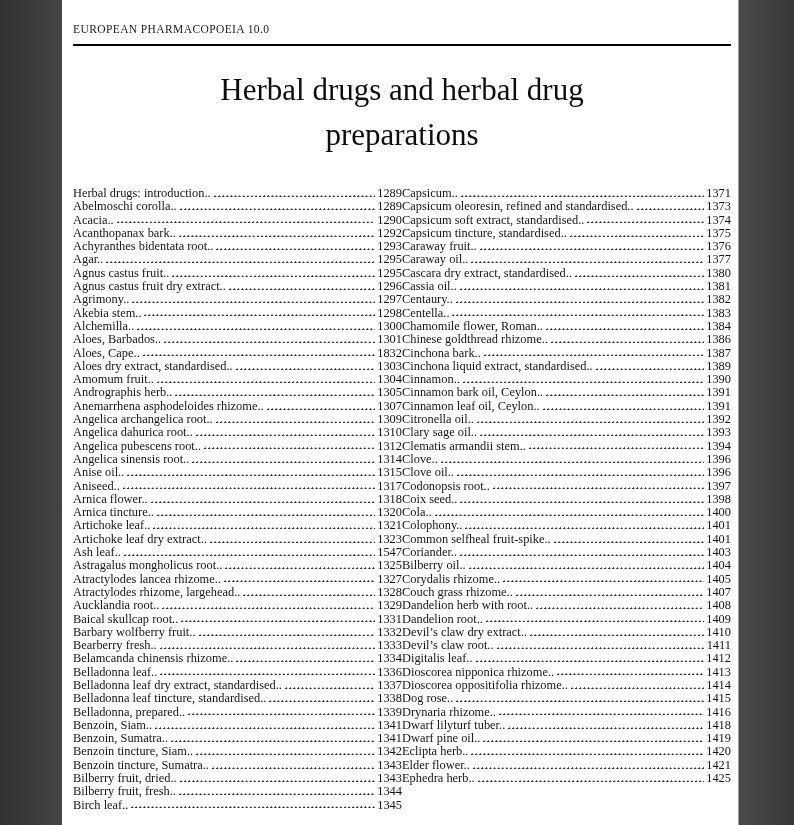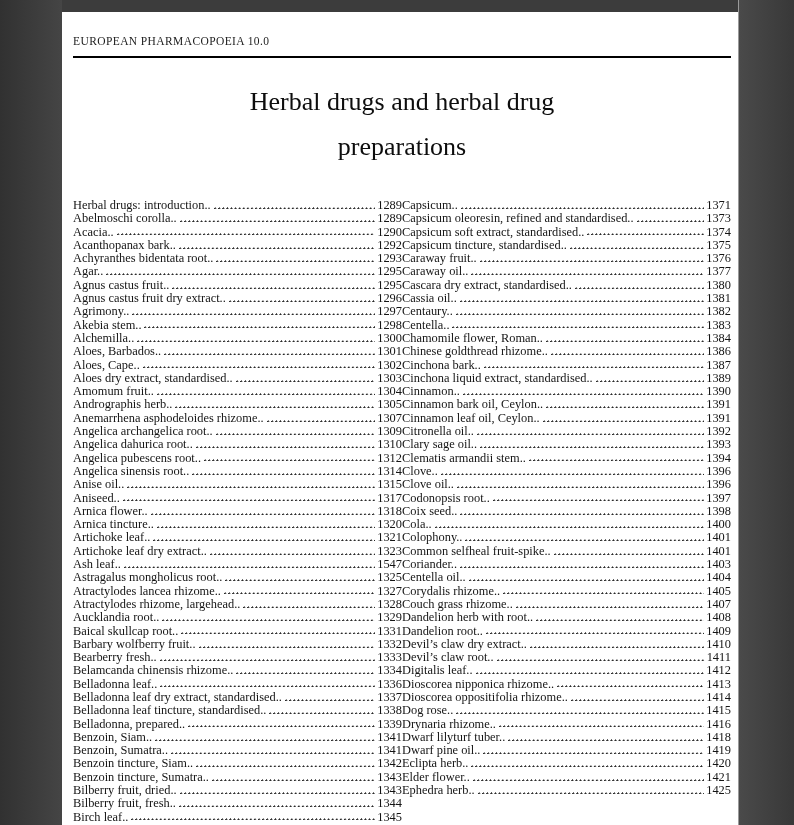--- a/index.html
+++ b/index.html
@@ -3,26 +3,26 @@
 <meta charset="utf-8">
 <style>
   * { margin:0; padding:0; box-sizing:border-box; }
   html,body { width:794px; height:825px; overflow:hidden; background:#3c3c3c; }
   body { font-family:"Liberation Serif","DejaVu Serif",serif; color:#141414; position:relative; }
 
   .edge { position:absolute; top:0; bottom:0; }
   .edge.left  { left:0;  width:62px; background:linear-gradient(to right,#313131,#454545); }
   .edge.right { right:0; width:56px; background:linear-gradient(to left,#383838,#4a4a4a); border-left:1px solid #9a9a9a; }
 
-  .page { position:absolute; top:0; bottom:0; left:62px; right:56px; background:#ffffff; padding:23px 7px 0 11px;margin-top:12px; }
+  .page { position:absolute; top:0; bottom:0; left:62px; right:56px; background:#ffffff; padding:23px 7px 0 11px; }
 
   .hdr { font-size:11.5px; letter-spacing:0.4px; color:#1c1c1c; }
   .rule { border-top:2px solid #000; margin-top:9px; }
 
-  .title { margin-top:21px; text-align:center; font-weight:normal; font-size:26px; line-height:45px; color:#0d0d0d; }
+  .title { margin-top:21px; text-align:center; font-weight:normal; font-size:31px; line-height:45px; color:#0d0d0d; }
 
   .toc { margin-top:30px; display:flex; gap:0; }
   .col { flex:1 1 0; min-width:0; }
 
   .entry { display:flex; height:13.3px; line-height:13.3px; white-space:nowrap; font-size:12.4px; }
   .nm { flex:0 0 auto; }
   .leader {
     flex:1 1 auto; align-self:flex-end;
     height:3px; margin:0 2px 2.5px 3px;
     background-image:radial-gradient(circle at 1.1px 1.4px, #2b2b2b 0.85px, rgba(0,0,0,0) 1.1px);
@@ -113,21 +113,21 @@
 
   <div class="entry">
     <span class="nm">Aloes, Barbados..</span>
     <span class="leader"></span>
     <span class="pg">1301</span>
   </div>
 
   <div class="entry">
     <span class="nm">Aloes, Cape..</span>
     <span class="leader"></span>
-    <span class="pg">1302</span>
+    <span class="pg">1832</span>
   </div>
 
   <div class="entry">
     <span class="nm">Aloes dry extract, standardised..</span>
     <span class="leader"></span>
     <span class="pg">1303</span>
   </div>
 
   <div class="entry">
     <span class="nm">Amomum fruit..</span>
@@ -491,21 +491,21 @@
     <span class="pg">1401</span>
   </div>
 
   <div class="entry">
     <span class="nm">Coriander..</span>
     <span class="leader"></span>
     <span class="pg">1403</span>
   </div>
 
   <div class="entry">
-    <span class="nm">Centella oil..</span>
+    <span class="nm">Bilberry oil..</span>
     <span class="leader"></span>
     <span class="pg">1404</span>
   </div>
 
   <div class="entry">
     <span class="nm">Corydalis rhizome..</span>
     <span class="leader"></span>
     <span class="pg">1405</span>
   </div>
 

